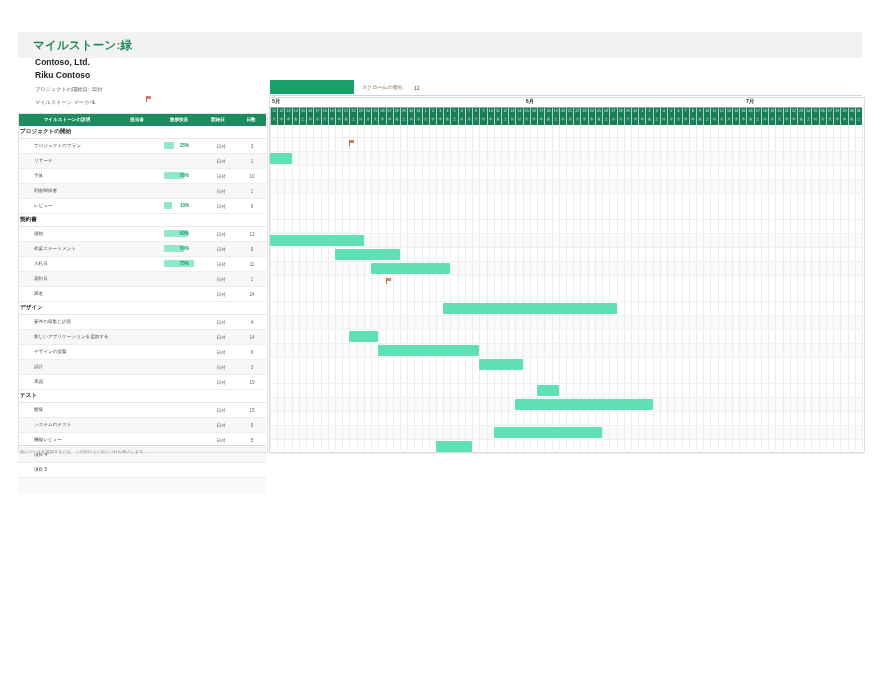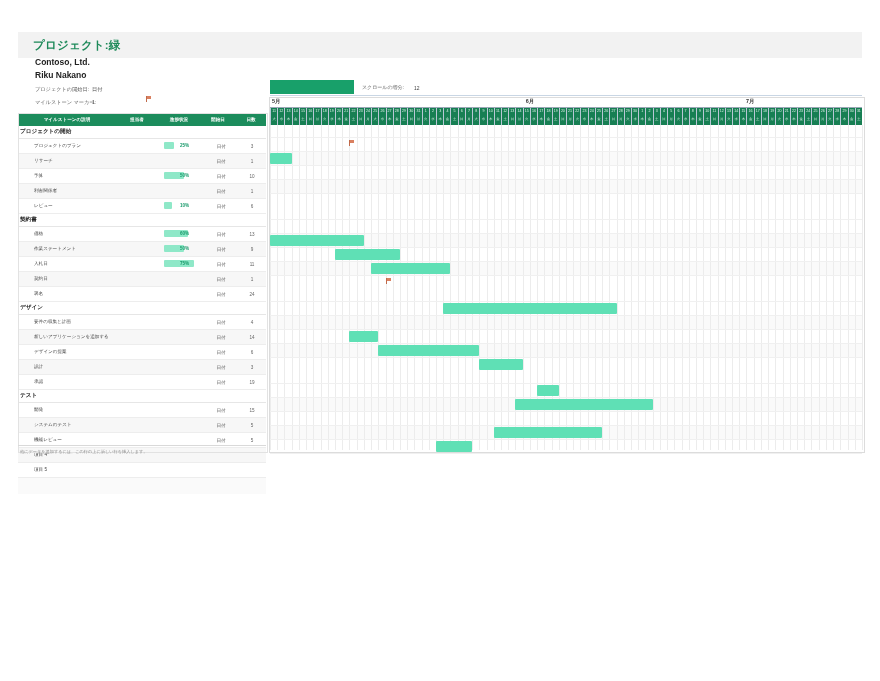--- a/index.html
+++ b/index.html
@@ -135,24 +135,24 @@
     position:absolute;left:18px;top:113px;width:248px;height:338px;
     border:1px solid #e2e2e2;pointer-events:none;
   }
 </style>
 </head>
 <body>
 
 <div class="sheet">
 
   <div class="title-band"></div>
-  <div class="proj-title">プロジェクト:緑</div>
+  <div class="proj-title">マイルストーン:緑</div>
 
   <div class="company">Contoso, Ltd.</div>
-  <div class="person">Riku Nakano</div>
+  <div class="person">Riku Contoso</div>
 
   <div class="info-lbl" style="left:35px;top:86px;">プロジェクトの開始日:</div>
   <div class="info-val" style="left:92px;top:86px;">日付</div>
 
   <div class="info-lbl" style="left:35px;top:99px;">マイルストーン マーカー:</div>
   <div class="info-val" style="left:92px;top:99px;">1</div>
   <div class="ms-marker" style="left:146px;top:96px;"></div>
 
   <div class="scroll-box"></div>
   <div class="scroll-lbl">スクロールの増分:</div>

